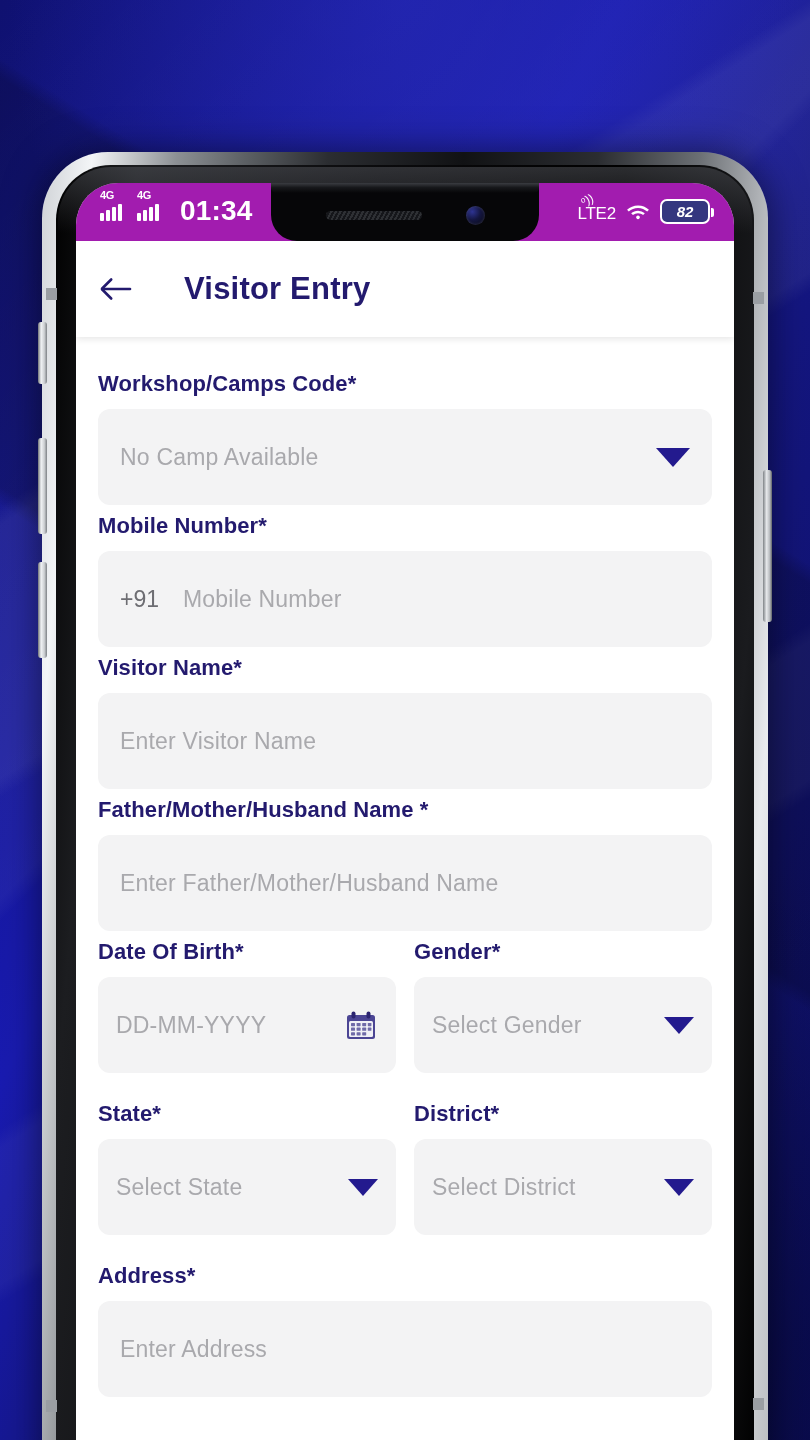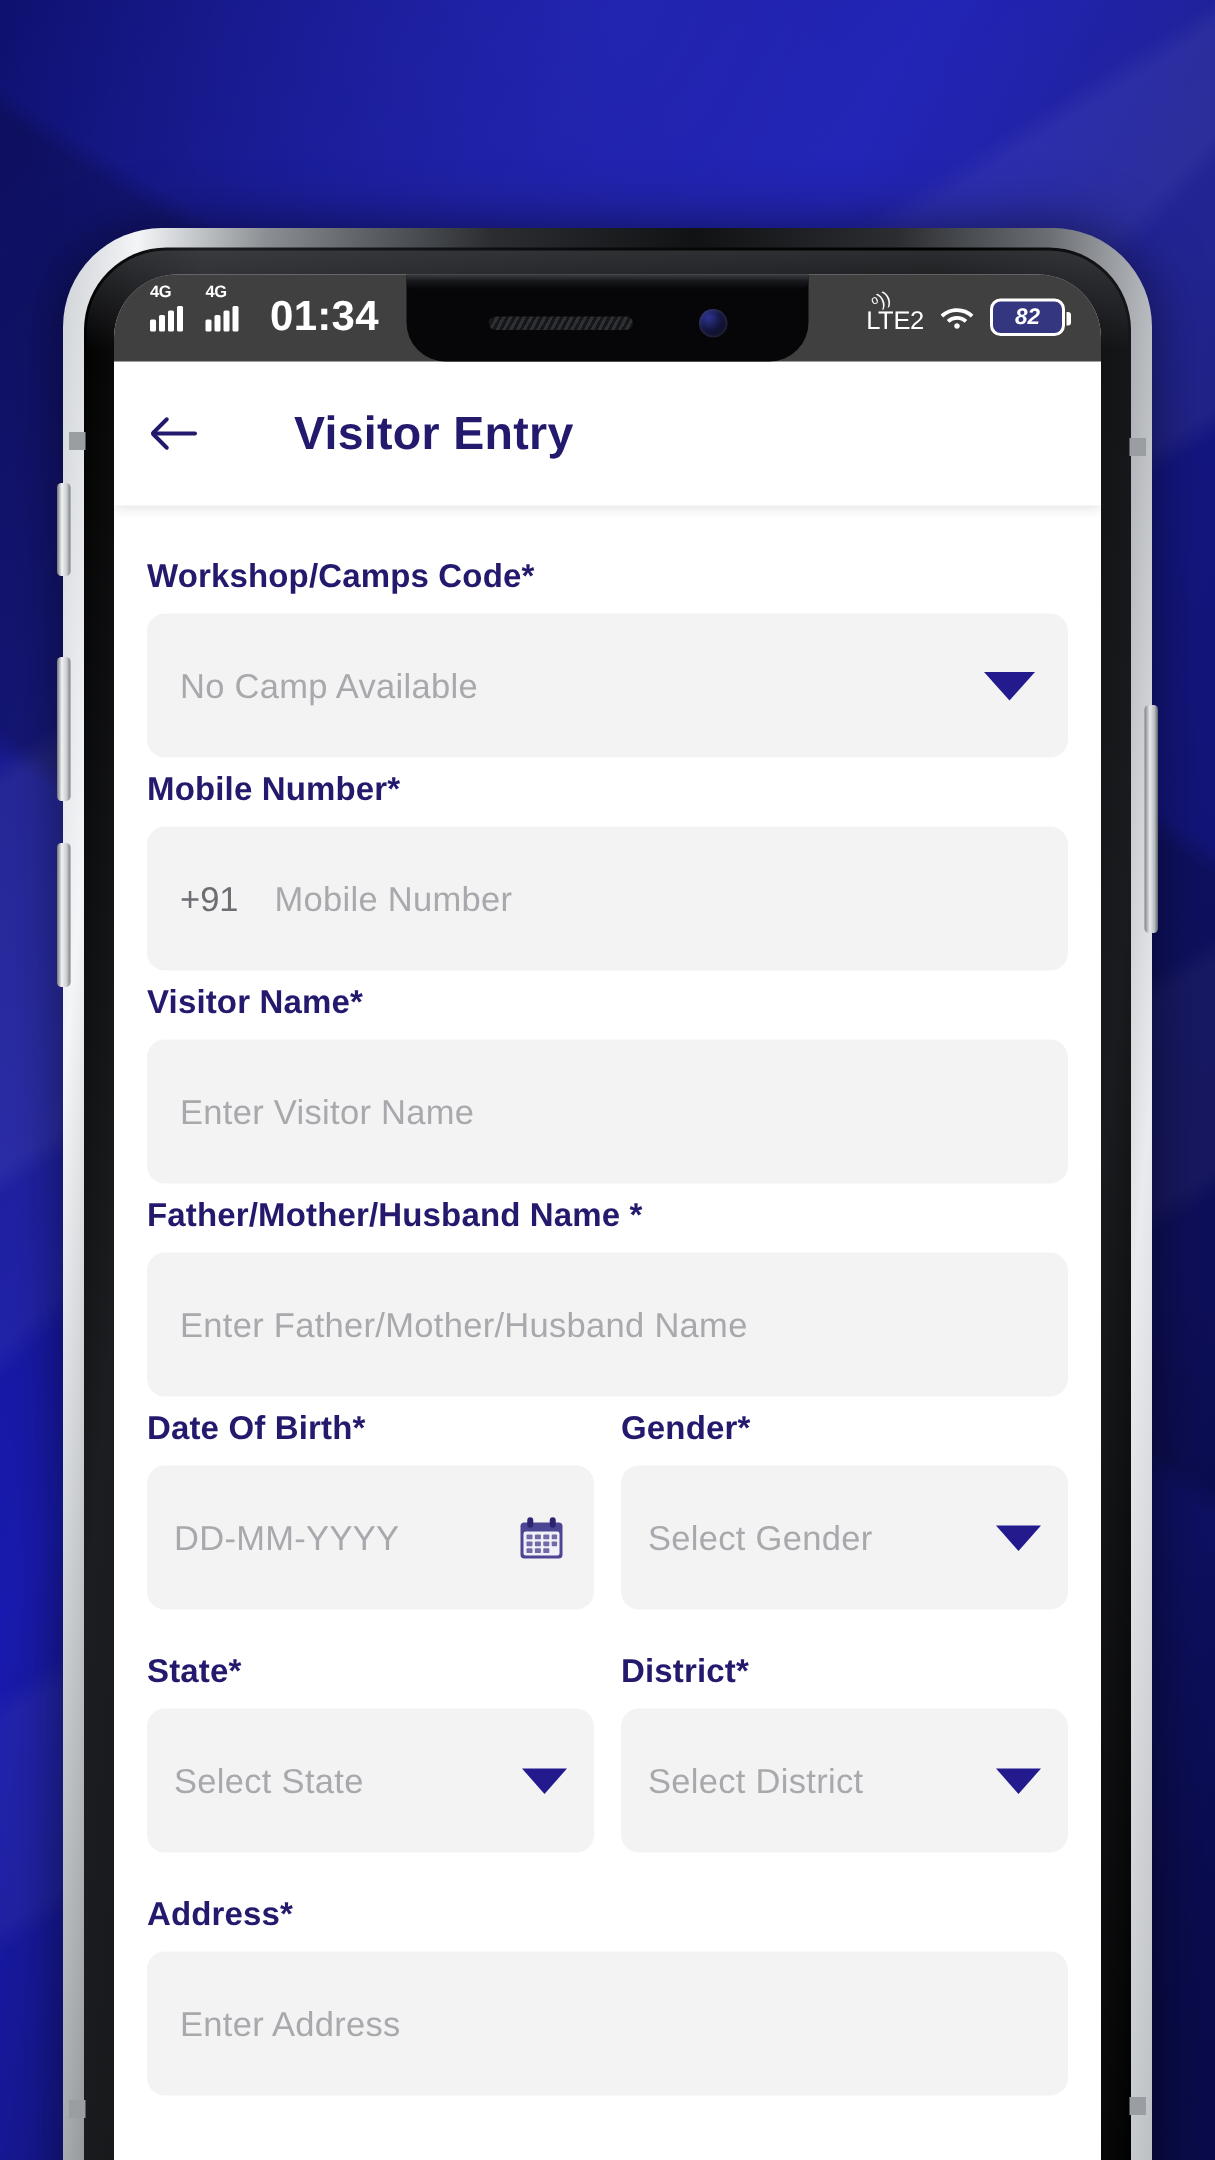--- a/index.html
+++ b/index.html
@@ -146,21 +146,21 @@
     border-radius: 50%;
     background: radial-gradient(circle at 33% 30%, #2e3492 0%, #141640 45%, #07070f 100%);
     margin-top: 6px;
     box-shadow: inset 0 0 3px rgba(255,255,255,0.18);
   }
 
   
   .statusbar {
     position: relative;
     height: 58px;
-    background: #404040;
+    background: #a21caf;
     display: flex;
     align-items: center;
     justify-content: space-between;
     padding: 0 22px;
     color: #fff;
     z-index: 10;
   }
   .sb-left, .sb-right {
     display: flex;
     align-items: center;
@@ -260,21 +260,21 @@
     align-items: center;
     justify-content: flex-start;
     cursor: pointer;
   }
   .back-btn svg { width: 34px; height: 28px; }
   .appbar-title {
     font-size: 31px;
     font-weight: 700;
     color: #231a6e;
     letter-spacing: 0.2px;
-    margin-left: 46px;
+    margin-left: 34px;
   }
 
   
   .form {
     padding: 34px 22px 0 22px;
     background: #fff;
     height: calc(100% - 154px);
     overflow: hidden;
   }
   .field { margin-bottom: 8px; }

